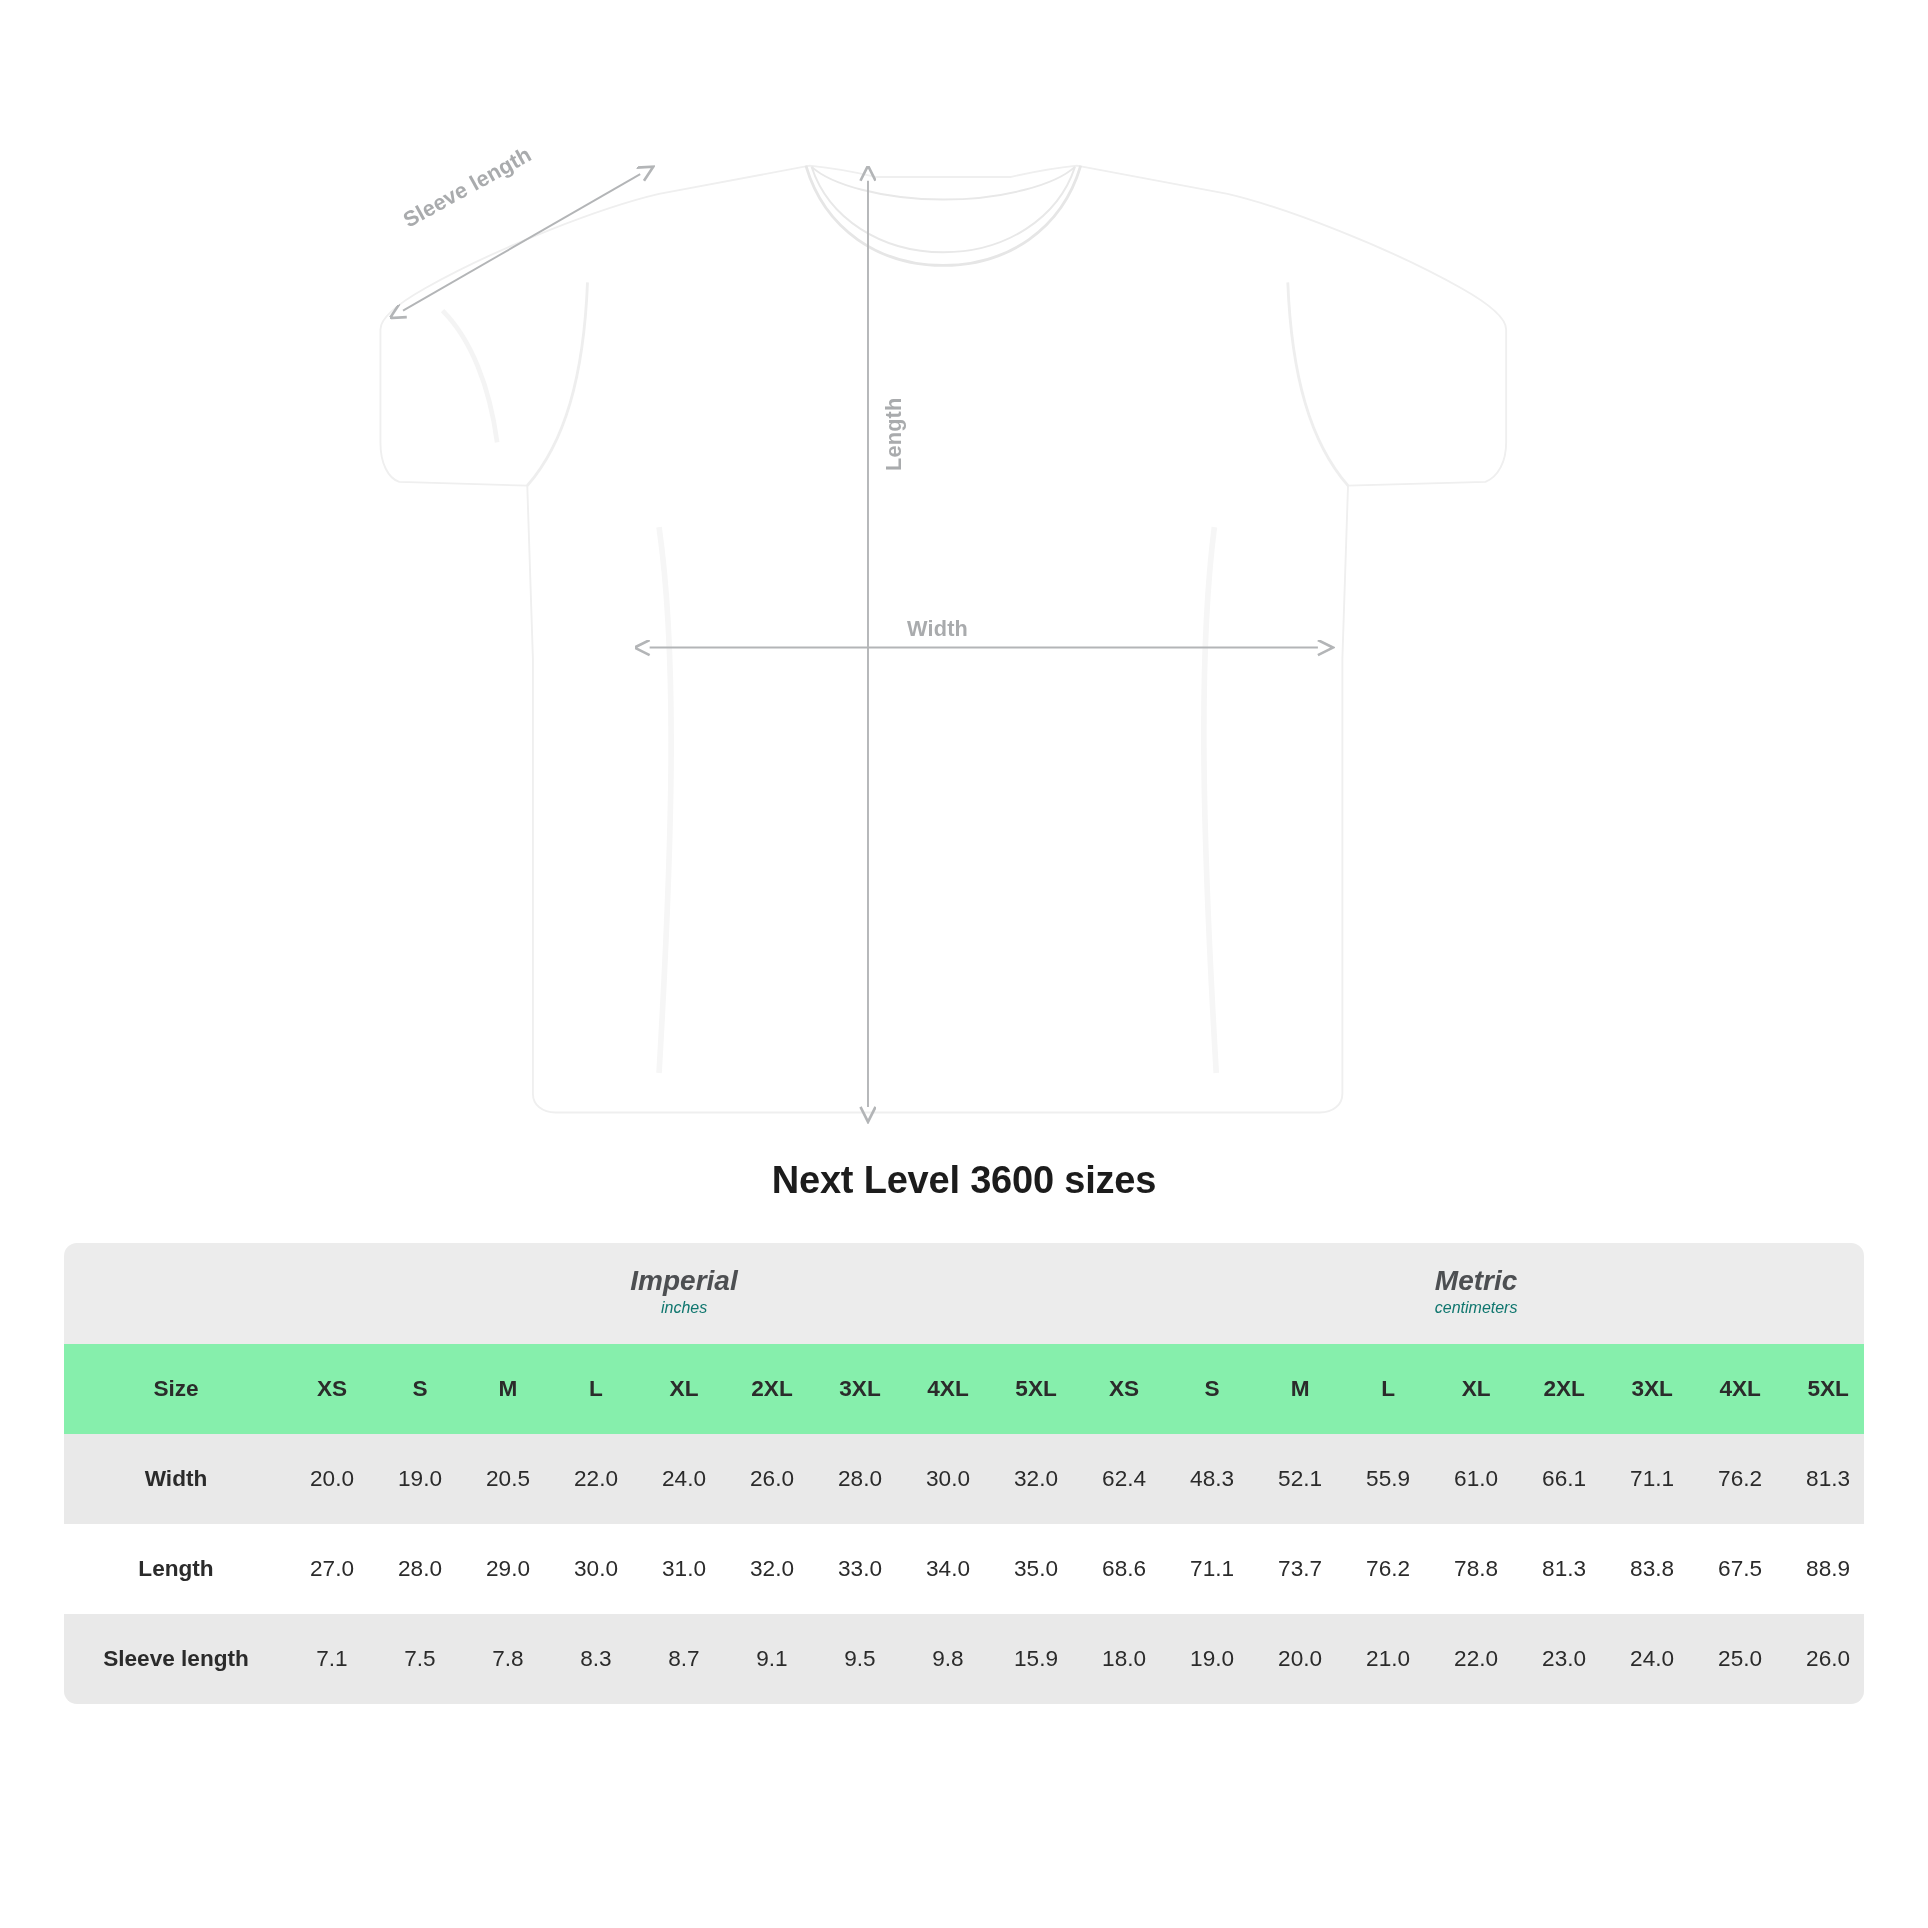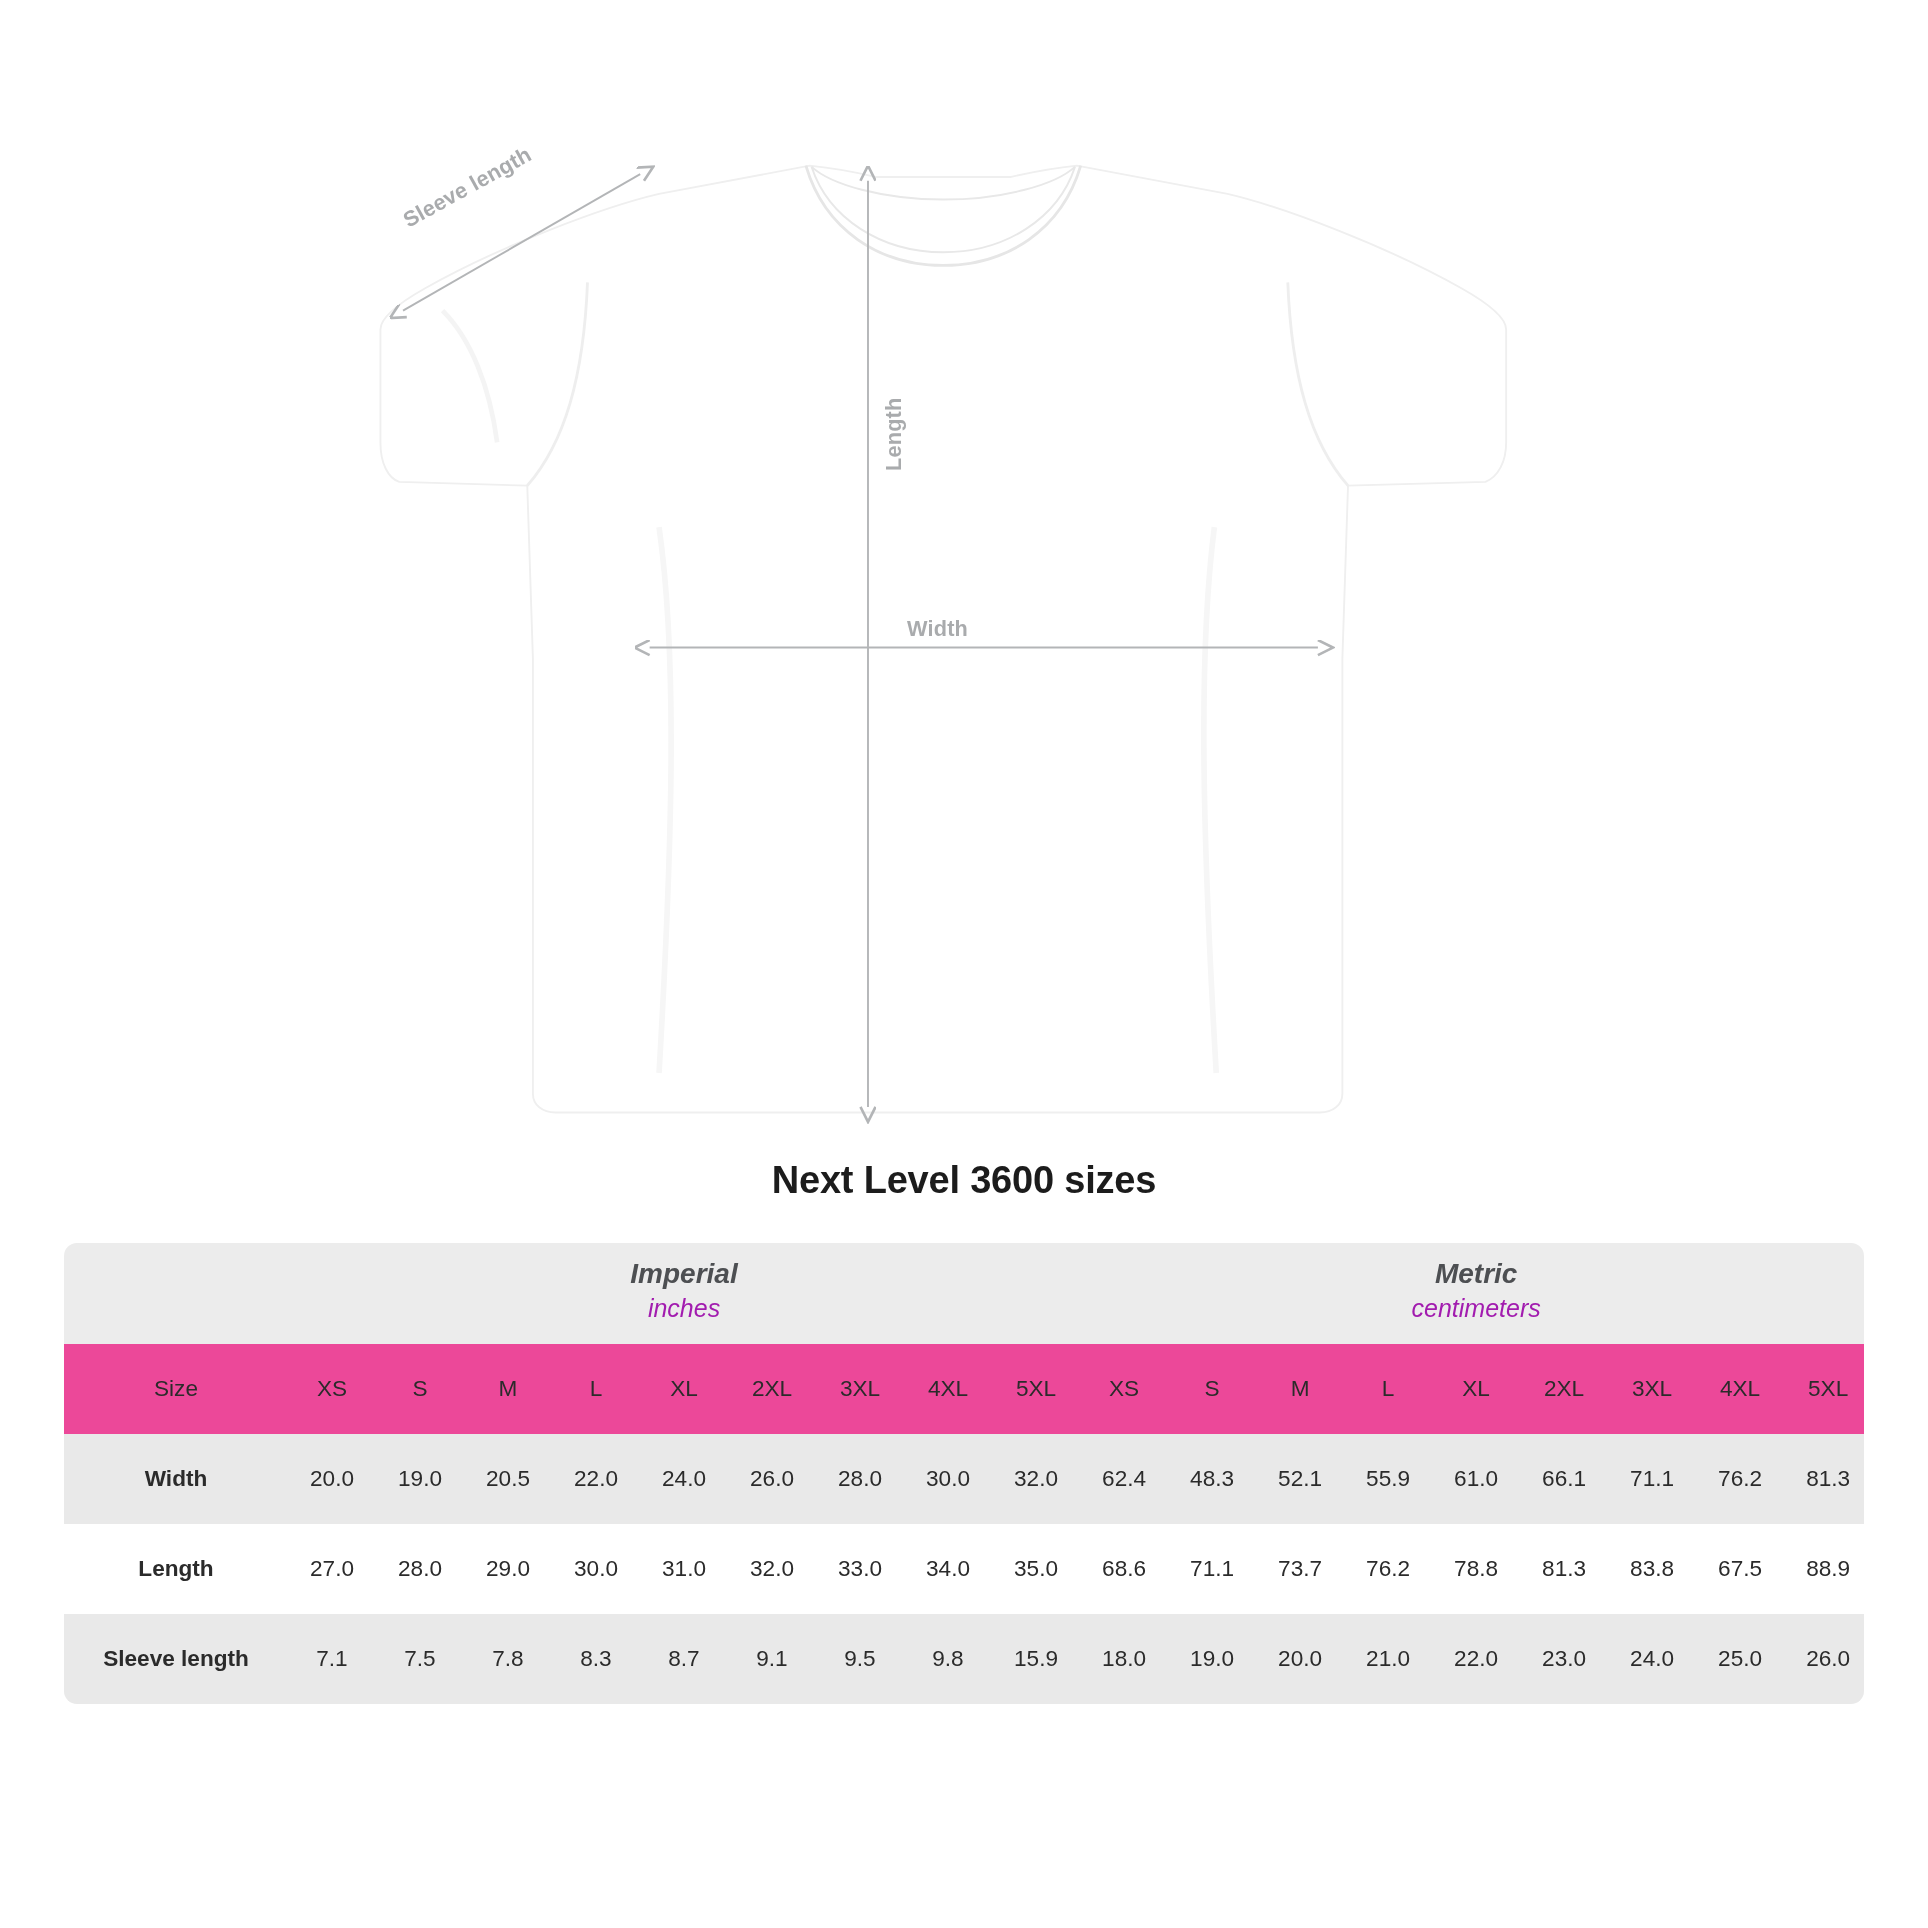--- a/index.html
+++ b/index.html
@@ -98,29 +98,29 @@
     height: 101px;
   }
   .unit-head .unit-name {
     font-size: 28px;
     font-style: italic;
     font-weight: bold;
     color: #4d4f52;
     line-height: 1.1;
   }
   .unit-head .unit-sub {
-    font-size: 25px;
+    font-size: 16px;
     font-style: italic;
-    color: #a21caf;
+    color: #0f766e;
     line-height: 1.5;
   }
   .row-size td, .row-size th {
-    background: #ec4899;
+    background: #86efac;
     height: 90px;
-    font-weight: normal;
+    font-weight: bold;
     color: #3a3c3e;
     font-size: 23.5px;
   }
   .row-alt td, .row-alt th {
     background: #e9e9e9;
   }
   .row-plain td, .row-plain th {
     background: #ffffff;
   }
   .row-body td, .row-body th {

